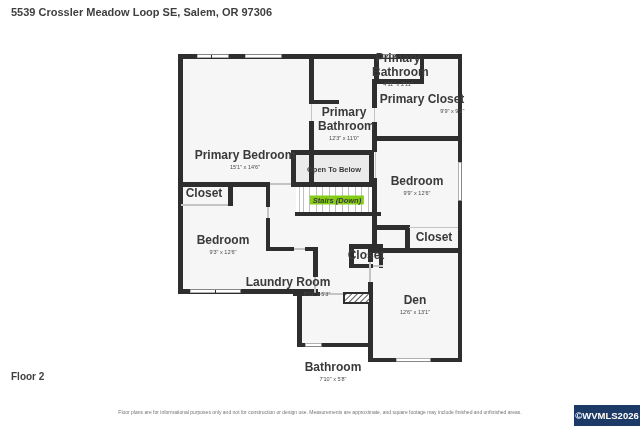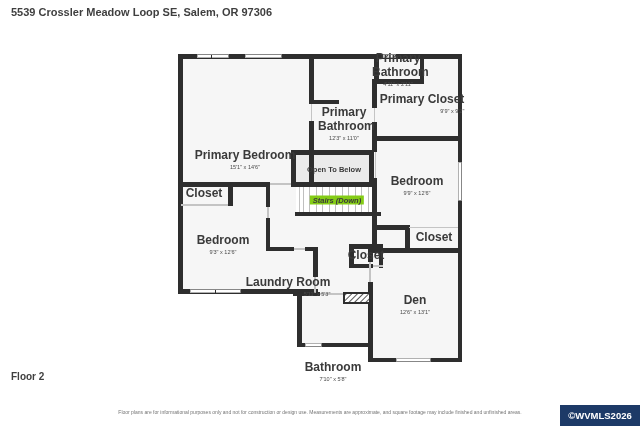--- a/index.html
+++ b/index.html
@@ -2,21 +2,21 @@
 <html style="--wall: #2e2e2e; --room: #f6f6f6; --otb: #ebebeb; --door: #c4c4c4; --wm-bg: #1d3a67; --wm-fg: #ffffff;"><head>
 <meta charset="utf-8">
 <style>
   html,body{margin:0;padding:0;background:#fff;}
   .canvas{position:relative;width:640px;height:426px;background:#fff;overflow:hidden;
           font-family:"Liberation Sans",sans-serif;}
   .addr{position:absolute;left:11px;top:6px;font-size:11px;font-weight:bold;color:#3f3f3f;}
   .floor-label{position:absolute;left:11px;top:371px;font-size:10px;font-weight:bold;color:#3f3f3f;}
   .disclaimer{position:absolute;left:0;top:409px;width:100%;text-align:center;
               font-size:5px;color:#757575;}
-  .watermark{position:absolute;right:0;bottom:0;width:80px;height:21px;
+  .watermark{position:absolute;right:0;bottom:0;width:66px;height:21px;
              background:var(--wm-bg,#1d3a67);color:var(--wm-fg,#fff);
              font-size:9.5px;font-weight:bold;display:flex;align-items:center;justify-content:center;}
   svg{position:absolute;left:0;top:0;}
   .room-fill{fill:var(--room,#f6f6f6);}
   .otb-fill{fill:var(--otb,#ebebeb);}
   .wall{fill:var(--wall,#2e2e2e);}
   .door{fill:var(--door,#c4c4c4);}
   .win{fill:#ffffff;stroke:#9d9d9d;stroke-width:0.8;}
   .tread{stroke:#bfbfbf;stroke-width:1;}
   .room-label{position:absolute;transform:translate(-50%,-50%);text-align:center;

